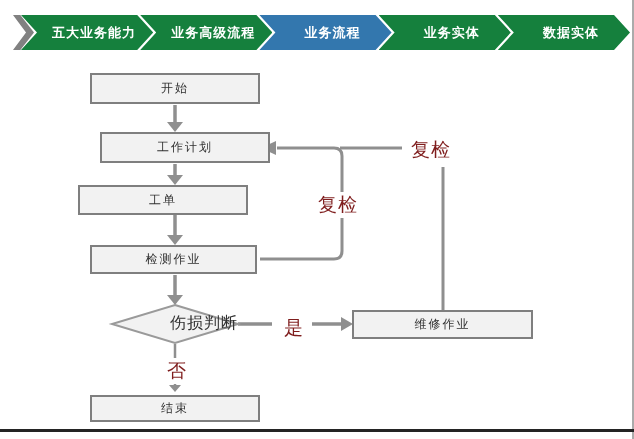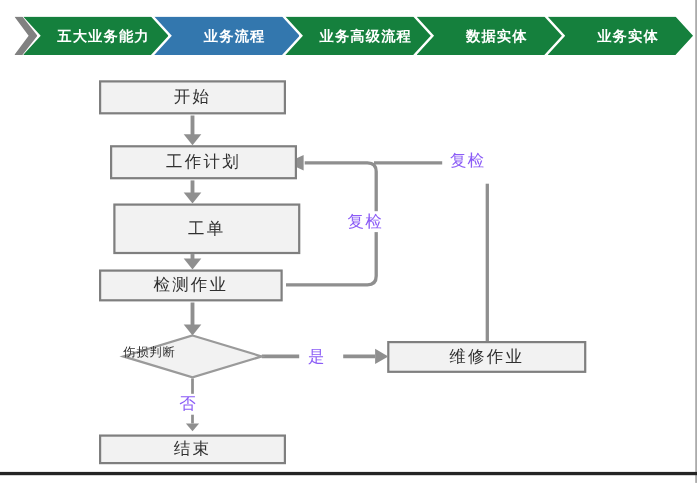--- a/index.html
+++ b/index.html
@@ -20,59 +20,59 @@
     font-size:13px;font-weight:bold;letter-spacing:1px;padding-left:14px;
     clip-path:polygon(16px 50%,0% 0%,calc(100% - 16px) 0%,100% 50%,calc(100% - 16px) 100%,0% 100%);
     cursor:pointer;
   }
   .step.active{background:#3377AE;}
 
   
   .node{
     position:absolute;background:#F2F2F2;border:2px solid #7F7F7F;
     box-sizing:border-box;display:flex;align-items:center;justify-content:center;
-    font-size:15px;color:#303030;letter-spacing:2px;
+    font-size:12px;color:#303030;letter-spacing:2px;
   }
   .n-start  {left:90px;top:73px;width:170px;height:31px;}
   .n-plan   {left:90px;top:132px;width:170px;height:31px;margin-left:10px;}
-  .n-order  {left:103px;top:185px;width:170px;height:46px;}
+  .n-order  {left:78px;top:185px;width:170px;height:30px;}
   .n-inspect{left:90px;top:245px;width:167px;height:29px;}
   .n-repair {left:352px;top:310px;width:181px;height:29px;}
   .n-end    {left:90px;top:395px;width:170px;height:27px;}
 
   .decision-label{
-    position:absolute;left:112px;top:313px;width:126px;text-align:left;
-    font-size:11px;color:#303030;letter-spacing:1px;
+    position:absolute;left:112px;top:313px;width:126px;text-align:right;
+    font-size:16px;color:#303030;letter-spacing:1px;
   }
   .edge-label{
-    position:absolute;font-size:15px;color:#8b5cf6;letter-spacing:1px;
+    position:absolute;font-size:19px;color:#7f1d1d;text-align:center;letter-spacing:1px;
   }
   .lbl-yes{left:280px;top:315px;width:28px;}
   .lbl-no {left:163px;top:358px;width:28px;background:#ffffff;}
   .lbl-recheck-inner{left:316px;top:192px;width:44px;background:#ffffff;}
   .lbl-recheck-outer{left:409px;top:137px;width:44px;background:#ffffff;}
 
   .connectors{position:absolute;left:0;top:0;pointer-events:none;}
 
   
   .edge-right{position:absolute;left:632px;top:0;width:2px;height:439px;background:#ABABAB;}
   .edge-bottom{position:absolute;left:0;top:429px;width:634px;height:3px;background:#242424;}
 </style>
 </head>
 <body>
 
 <div class="canvas">
 
   <div class="stepbar">
     <div class="lead-chevron"></div>
     <div class="step">五大业务能力</div>
+    <div class="step">业务高级流程</div>
     <div class="step active">业务流程</div>
-    <div class="step">业务高级流程</div>
+    <div class="step">业务实体</div>
     <div class="step">数据实体</div>
-    <div class="step">业务实体</div>
   </div>
 
   <svg class="connectors" width="634" height="439" viewBox="0 0 634 439">
     <g stroke="#8F8F8F" stroke-width="3.5" fill="none">
       <path d="M175,105 L175,123"></path>
       <path d="M175,164 L175,176"></path>
       <path d="M175,215 L175,236"></path>
       <path d="M175,275 L175,296"></path>
       <path d="M238,324 L272,324"></path>
       <path d="M312,324 L341,324"></path>

